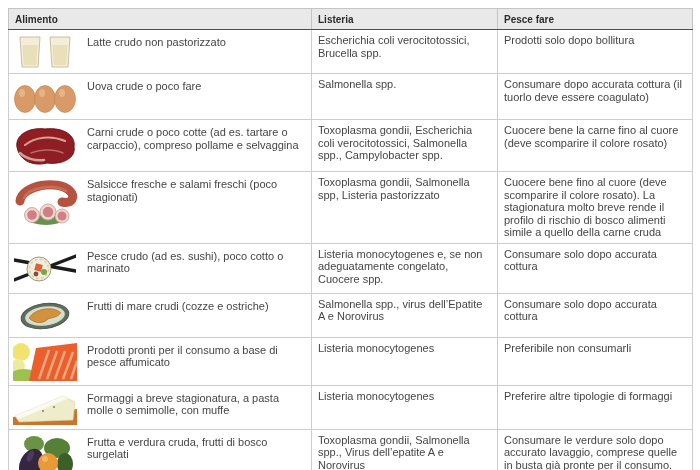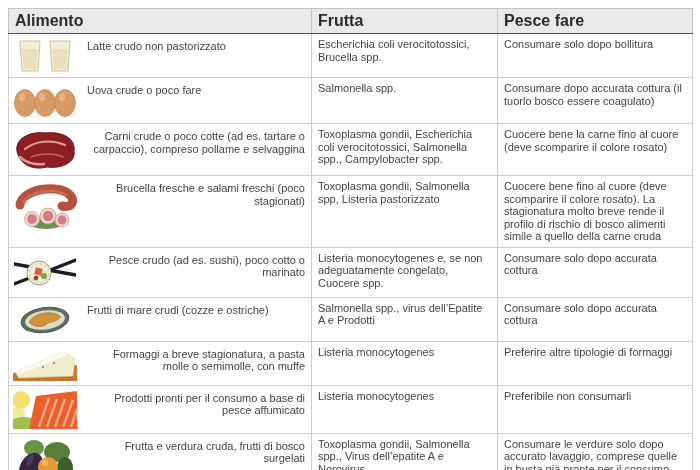--- a/index.html
+++ b/index.html
@@ -11,28 +11,28 @@
   .page{padding:8px;}
   table.food-table{
     width:684px;border-collapse:collapse;table-layout:fixed;
     font-size:11px;color:#454545;border:1px solid #c4c4c4;
   }
   col.c-food{width:303px}
   col.c-risk{width:186px}
   col.c-action{width:195px}
   thead th{
     background:#e9e9e9;text-align:left;font-weight:bold;color:#2b2b2b;
-    font-size:16px;padding:3px 6px;height:14px;
+    font-size:10px;padding:3px 6px;height:14px;
     border:1px solid #c4c4c4;border-bottom:1px solid #4f4f4f;
   }
   tbody td{
     border:1px solid #cdcdcd;vertical-align:top;
     padding:4px 6px 4px 6px;line-height:12.5px;
   }
-  tbody td.food-cell{padding-left:2px;text-align:right;}
+  tbody td.food-cell{padding-left:2px;}
   .food-inner{display:flex;align-items:flex-start;gap:8px;}
   .icon-box{
     width:68px;min-width:68px;display:flex;justify-content:center;
     align-items:flex-start;padding-top:1px;
   }
   .food-text{padding-top:2px;}
   tbody tr:nth-child(1){height:35px}
   tbody tr:nth-child(2){height:37px}
   tbody tr:nth-child(3){height:47px}
   tbody tr:nth-child(4){height:65px}
@@ -48,62 +48,62 @@
 <div class="page">
   <table class="food-table">
     <colgroup>
         <col class="c-food">
         <col class="c-risk">
         <col class="c-action">
       </colgroup>
     <thead>
       <tr>
         <th>Alimento</th>
-        <th>Frutta</th>
+        <th>Listeria</th>
         <th>Pesce fare</th>
       </tr>
     </thead>
     <tbody>
 
       <tr>
         <td class="food-cell">
           <div class="food-inner">
             <span class="icon-box">
               <svg width="64" height="34" viewBox="0 0 64 34">
                 <path d="M7 2 L27 2 L25 32 L9 32 Z" fill="#f3edd9" stroke="#c9c09f"></path>
                 <path d="M9.5 10 L24.5 10 L23.2 30 L10.8 30 Z" fill="#e9dfb9"></path>
                 <path d="M37 2 L57 2 L55 32 L39 32 Z" fill="#f3edd9" stroke="#c9c09f"></path>
                 <path d="M39.5 10 L54.5 10 L53.2 30 L40.8 30 Z" fill="#e9dfb9"></path>
               </svg>
             </span>
             <span class="food-text">Latte crudo non pastorizzato</span>
           </div>
         </td>
         <td>Escherichia coli verocitotossici, Brucella spp.</td>
-        <td>Consumare solo dopo bollitura</td>
+        <td>Prodotti solo dopo bollitura</td>
       </tr>
 
       <tr>
         <td class="food-cell">
           <div class="food-inner">
             <span class="icon-box">
               <svg width="64" height="36" viewBox="0 0 64 36">
                 <ellipse cx="12" cy="20" rx="10.5" ry="13.5" fill="#d89a67" stroke="#c2814e" stroke-width="0.6"></ellipse>
                 <ellipse cx="32" cy="20" rx="10.5" ry="13.5" fill="#d89a67" stroke="#c2814e" stroke-width="0.6"></ellipse>
                 <ellipse cx="52" cy="20" rx="10.5" ry="13.5" fill="#d89a67" stroke="#c2814e" stroke-width="0.6"></ellipse>
                 <ellipse cx="9" cy="14" rx="3" ry="4" fill="#e8bb92" opacity="0.8"></ellipse>
                 <ellipse cx="29" cy="14" rx="3" ry="4" fill="#e8bb92" opacity="0.8"></ellipse>
                 <ellipse cx="49" cy="14" rx="3" ry="4" fill="#e8bb92" opacity="0.8"></ellipse>
               </svg>
             </span>
             <span class="food-text">Uova crude o poco fare</span>
           </div>
         </td>
         <td>Salmonella spp.</td>
-        <td>Consumare dopo accurata cottura (il tuorlo bosco essere coagulato)</td>
+        <td>Consumare dopo accurata cottura (il tuorlo deve essere coagulato)</td>
       </tr>
 
       <tr>
         <td class="food-cell">
           <div class="food-inner">
             <span class="icon-box">
               <svg width="66" height="42" viewBox="0 0 66 42">
                 <path d="M5 22 C3 10 17 2 33 4 C51 2 64 10 62 22 C64 32 52 40 35 38 C19 42 7 34 5 22 Z" fill="#8f1d24" stroke="#6f1218"></path>
                 <path d="M13 20 C23 12 39 10 53 16" stroke="#d9a08b" fill="none" stroke-width="2.2" stroke-linecap="round"></path>
                 <path d="M19 28 C29 24 43 24 51 28" stroke="#b86a5e" fill="none" stroke-width="1.5" stroke-linecap="round"></path>
@@ -126,21 +126,21 @@
                 <path d="M8 24 C10 8 46 2 58 14 C64 20 60 27 50 25" stroke="#b55340" stroke-width="9" fill="none" stroke-linecap="round"></path>
                 <path d="M12 21 C16 11 42 6 54 14" stroke="#d27a5e" stroke-width="2.5" fill="none" stroke-linecap="round" opacity="0.7"></path>
                 <circle cx="20" cy="38" r="7.5" fill="#f0d7cd" stroke="#c89a8a" stroke-width="0.8"></circle>
                 <circle cx="20" cy="38" r="4.8" fill="#cf7f85"></circle>
                 <circle cx="36" cy="35" r="8" fill="#f0d7cd" stroke="#c89a8a" stroke-width="0.8"></circle>
                 <circle cx="36" cy="35" r="5.2" fill="#cf7f85"></circle>
                 <circle cx="50" cy="39" r="7" fill="#f0d7cd" stroke="#c89a8a" stroke-width="0.8"></circle>
                 <circle cx="50" cy="39" r="4.5" fill="#cf7f85"></circle>
               </svg>
             </span>
-            <span class="food-text">Brucella fresche e salami freschi (poco stagionati)</span>
+            <span class="food-text">Salsicce fresche e salami freschi (poco stagionati)</span>
           </div>
         </td>
         <td>Toxoplasma gondii, Salmonella spp, Listeria pastorizzato</td>
         <td>Cuocere bene fino al cuore (deve scomparire il colore rosato). La stagionatura molto breve rende il profilo di rischio di bosco alimenti simile a quello della carne cruda</td>
       </tr>
 
       <tr>
         <td class="food-cell">
           <div class="food-inner">
             <span class="icon-box">
@@ -169,60 +169,60 @@
                 <g transform="rotate(-8 27 17)">
                   <ellipse cx="27" cy="17" rx="24" ry="12.5" fill="#5f6e5e" stroke="#47564a"></ellipse>
                   <ellipse cx="27" cy="17" rx="20" ry="9.5" fill="#d7ddc9"></ellipse>
                   <path d="M11 17 C17 8 37 8 43 16 C37 22 31 18 27 22 C21 24 15 22 11 17 Z" fill="#d2913c" stroke="#b5762a" stroke-width="0.8"></path>
                 </g>
               </svg>
             </span>
             <span class="food-text">Frutti di mare crudi (cozze e ostriche)</span>
           </div>
         </td>
-        <td>Salmonella spp., virus dell’Epatite A e Prodotti</td>
+        <td>Salmonella spp., virus dell’Epatite A e Norovirus</td>
         <td>Consumare solo dopo accurata cottura</td>
+      </tr>
+
+      <tr>
+        <td class="food-cell">
+          <div class="food-inner">
+            <span class="icon-box">
+              <svg width="64" height="38" viewBox="0 0 64 38">
+                <circle cx="8" cy="9" r="9" fill="#f2e272"></circle>
+                <circle cx="5" cy="23" r="7" fill="#efe9a0"></circle>
+                <ellipse cx="11" cy="33" rx="14" ry="7" fill="#9dc051"></ellipse>
+                <polygon points="16,38 23,5 64,0 64,38" fill="#ea5f2c"></polygon>
+                <path d="M26 36 L36 7 M34 36 L44 8 M42 36 L52 8 M50 36 L60 9 M58 36 L64 18" stroke="#f6b28e" stroke-width="2.4" opacity="0.9"></path>
+              </svg>
+            </span>
+            <span class="food-text">Prodotti pronti per il consumo a base di pesce affumicato</span>
+          </div>
+        </td>
+        <td>Listeria monocytogenes</td>
+        <td>Preferibile non consumarli</td>
       </tr>
 
       <tr>
         <td class="food-cell">
           <div class="food-inner">
             <span class="icon-box">
               <svg width="64" height="34" viewBox="0 0 64 34">
                 <polygon points="0,26 64,18 64,34 0,34" fill="#c8762b"></polygon>
                 <polygon points="2,25 50,5 62,11 60,29 6,31" fill="#efeccb" stroke="#d9d4a8" stroke-width="0.6"></polygon>
                 <polygon points="2,25 50,5 55,7.5 6,28" fill="#fbfaf2"></polygon>
                 <circle cx="30" cy="20" r="1.1" fill="#8a8a6a"></circle>
                 <circle cx="41" cy="16" r="1.1" fill="#8a8a6a"></circle>
               </svg>
             </span>
             <span class="food-text">Formaggi a breve stagionatura, a pasta molle o semimolle, con muffe</span>
           </div>
         </td>
         <td>Listeria monocytogenes</td>
         <td>Preferire altre tipologie di formaggi</td>
-      </tr>
-
-      <tr>
-        <td class="food-cell">
-          <div class="food-inner">
-            <span class="icon-box">
-              <svg width="64" height="38" viewBox="0 0 64 38">
-                <circle cx="8" cy="9" r="9" fill="#f2e272"></circle>
-                <circle cx="5" cy="23" r="7" fill="#efe9a0"></circle>
-                <ellipse cx="11" cy="33" rx="14" ry="7" fill="#9dc051"></ellipse>
-                <polygon points="16,38 23,5 64,0 64,38" fill="#ea5f2c"></polygon>
-                <path d="M26 36 L36 7 M34 36 L44 8 M42 36 L52 8 M50 36 L60 9 M58 36 L64 18" stroke="#f6b28e" stroke-width="2.4" opacity="0.9"></path>
-              </svg>
-            </span>
-            <span class="food-text">Prodotti pronti per il consumo a base di pesce affumicato</span>
-          </div>
-        </td>
-        <td>Listeria monocytogenes</td>
-        <td>Preferibile non consumarli</td>
       </tr>
 
       <tr>
         <td class="food-cell">
           <div class="food-inner">
             <span class="icon-box">
               <svg width="56" height="48" viewBox="0 0 56 48">
                 <ellipse cx="40" cy="13" rx="13" ry="10" fill="#567f37"></ellipse>
                 <ellipse cx="17" cy="9" rx="10" ry="8" fill="#6a9444"></ellipse>
                 <ellipse cx="48" cy="29" rx="8" ry="11" fill="#3c5f2a"></ellipse>

